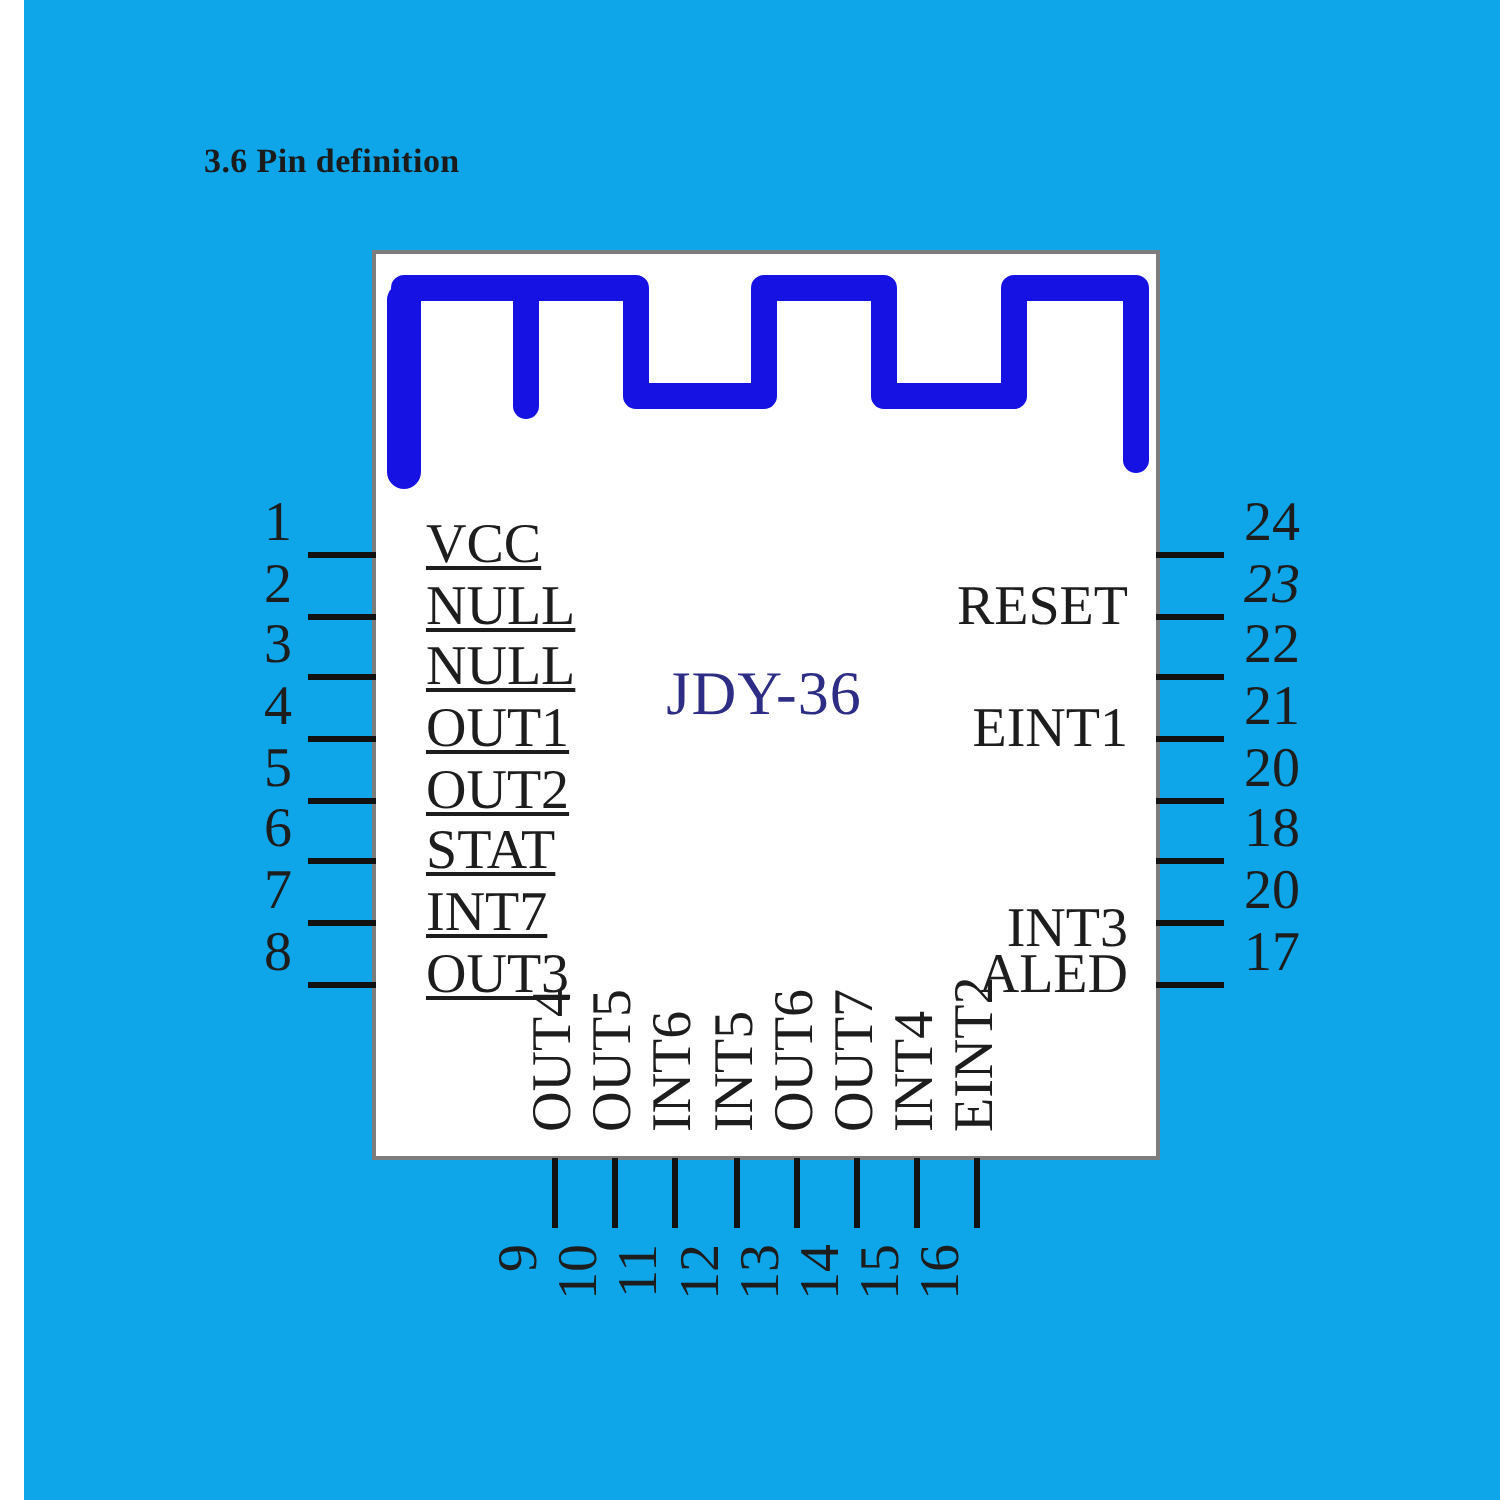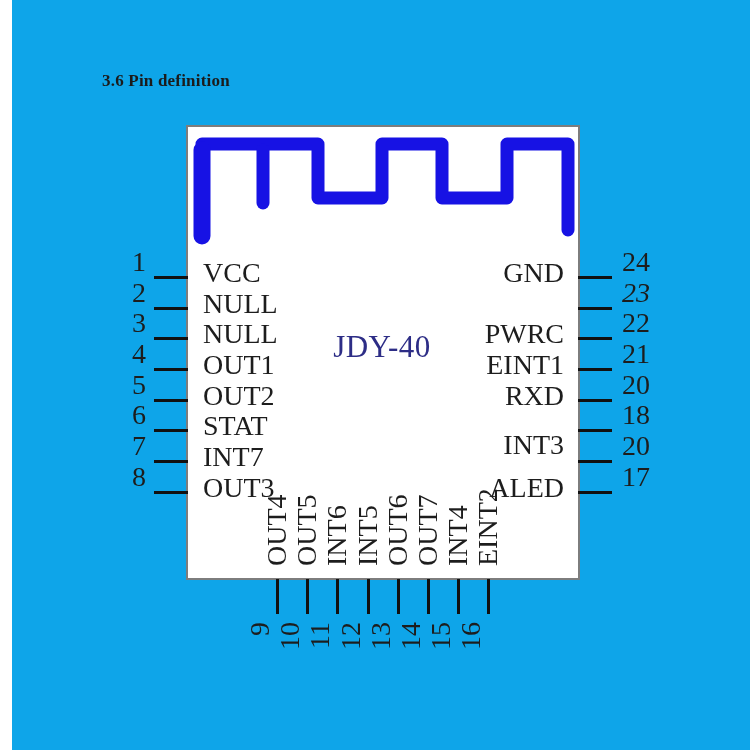--- a/index.html
+++ b/index.html
@@ -20,21 +20,21 @@
   .tick.h{width:34px;height:3px;}
   .tick.v{width:3px;height:35px;}
   .pin-num{
     position:absolute;font-size:28px;line-height:30px;color:#1d1d1d;white-space:nowrap;
   }
   .pin-num.left{left:98px;width:36px;text-align:right;}
   .pin-num.right{left:610px;width:44px;text-align:left;}
   .pin-label{
     position:absolute;font-size:28px;line-height:30px;color:#1d1d1d;white-space:nowrap;
   }
-  .pin-label.left{left:191px;}
+  .pin-label.left{left:201px;text-decoration:underline;}
   .pin-label.right{left:400px;width:152px;text-align:right;}
   .bpin-label{
     position:absolute;height:28px;line-height:28px;font-size:28px;color:#1d1d1d;
     white-space:nowrap;transform-origin:0 100%;transform:rotate(-90deg);top:538px;
   }
   .bpin-num{
     position:absolute;height:28px;line-height:28px;font-size:28px;color:#1d1d1d;
     white-space:nowrap;width:44px;text-align:right;
     transform-origin:0 100%;transform:rotate(-90deg);top:638px;
   }
@@ -51,21 +51,21 @@
   <h3 class="title">3.6 Pin definition</h3>
 
   <div class="chip"></div>
 
   <svg class="antenna-svg" width="405" height="135" viewBox="0 0 405 135">
     <polyline points="20,20 136,20 136,74 200,74 200,20 260,20 260,74 325,74 325,20 386,20 386,106" fill="none" stroke-width="13" stroke-linecap="round" stroke-linejoin="round" stroke="#1712e4"></polyline>
     <line x1="20" y1="26" x2="20" y2="112" stroke-width="17" stroke-linecap="round" stroke="#1712e4"></line>
     <line x1="81" y1="26" x2="81" y2="79" stroke-width="13" stroke-linecap="round" stroke="#1712e4"></line>
   </svg>
 
-  <div class="chip-label">JDY-40</div>
+  <div class="chip-label">JDY-36</div>
 
   <div class="tick h" style="left:142px;top:276px;"></div>
   <div class="tick h" style="left:142px;top:307px;"></div>
   <div class="tick h" style="left:142px;top:337px;"></div>
   <div class="tick h" style="left:142px;top:368px;"></div>
   <div class="tick h" style="left:142px;top:399px;"></div>
   <div class="tick h" style="left:142px;top:429px;"></div>
   <div class="tick h" style="left:142px;top:460px;"></div>
   <div class="tick h" style="left:142px;top:491px;"></div>
 
@@ -98,25 +98,23 @@
 
   <div class="pin-num right" style="top:247px;">24</div>
   <div class="pin-num right" style="top:278px;font-style:italic;">23</div>
   <div class="pin-num right" style="top:308px;">22</div>
   <div class="pin-num right" style="top:339px;">21</div>
   <div class="pin-num right" style="top:370px;">20</div>
   <div class="pin-num right" style="top:400px;">18</div>
   <div class="pin-num right" style="top:431px;">20</div>
   <div class="pin-num right" style="top:462px;">17</div>
 
-  <div class="pin-label right" style="top:258px;">GND</div>
-  <div class="pin-label right" style="top:319px;">PWRC</div>
+  <div class="pin-label right" style="top:289px;">RESET</div>
   <div class="pin-label right" style="top:350px;">EINT1</div>
-  <div class="pin-label right" style="top:381px;">RXD</div>
-  <div class="pin-label right" style="top:430px;">INT3</div>
+  <div class="pin-label right" style="top:450px;">INT3</div>
   <div class="pin-label right" style="top:473px;">ALED</div>
 
   <div class="tick v" style="left:264px;top:579px;"></div>
   <div class="tick v" style="left:294px;top:579px;"></div>
   <div class="tick v" style="left:324px;top:579px;"></div>
   <div class="tick v" style="left:355px;top:579px;"></div>
   <div class="tick v" style="left:385px;top:579px;"></div>
   <div class="tick v" style="left:415px;top:579px;"></div>
   <div class="tick v" style="left:445px;top:579px;"></div>
   <div class="tick v" style="left:475px;top:579px;"></div>

